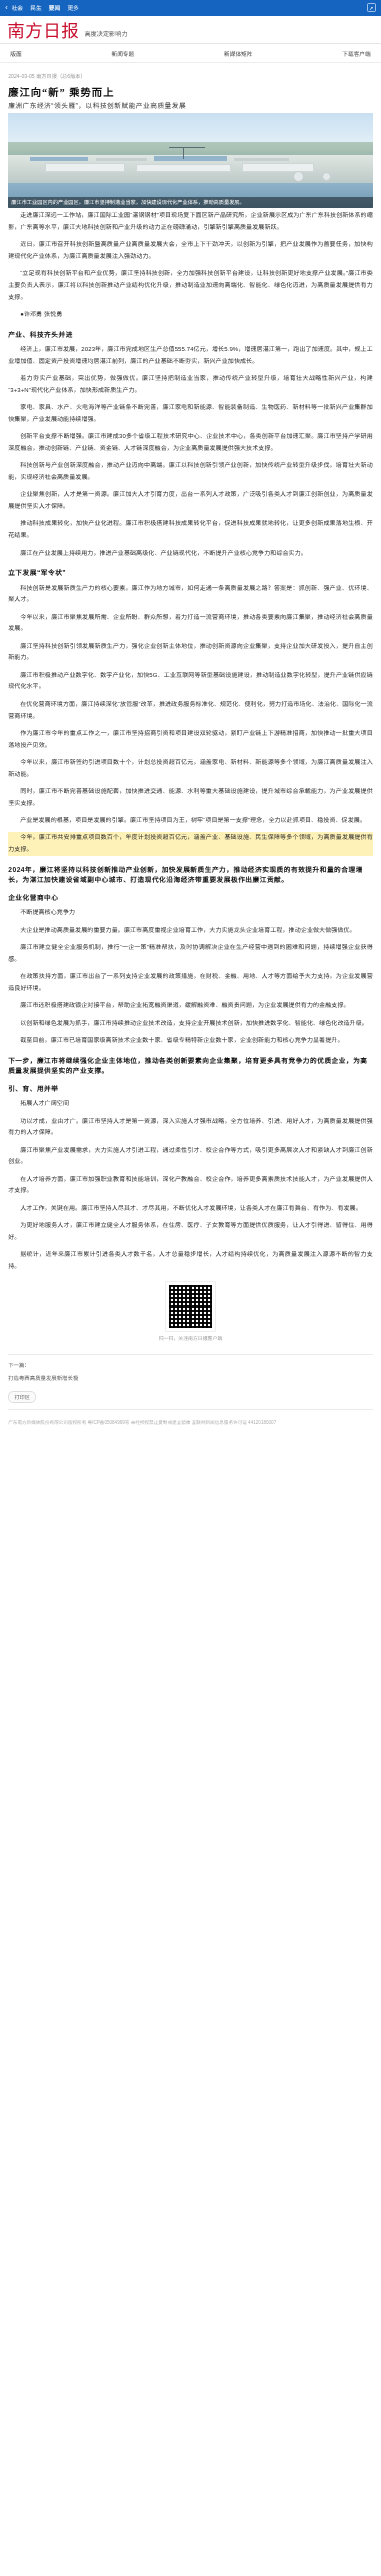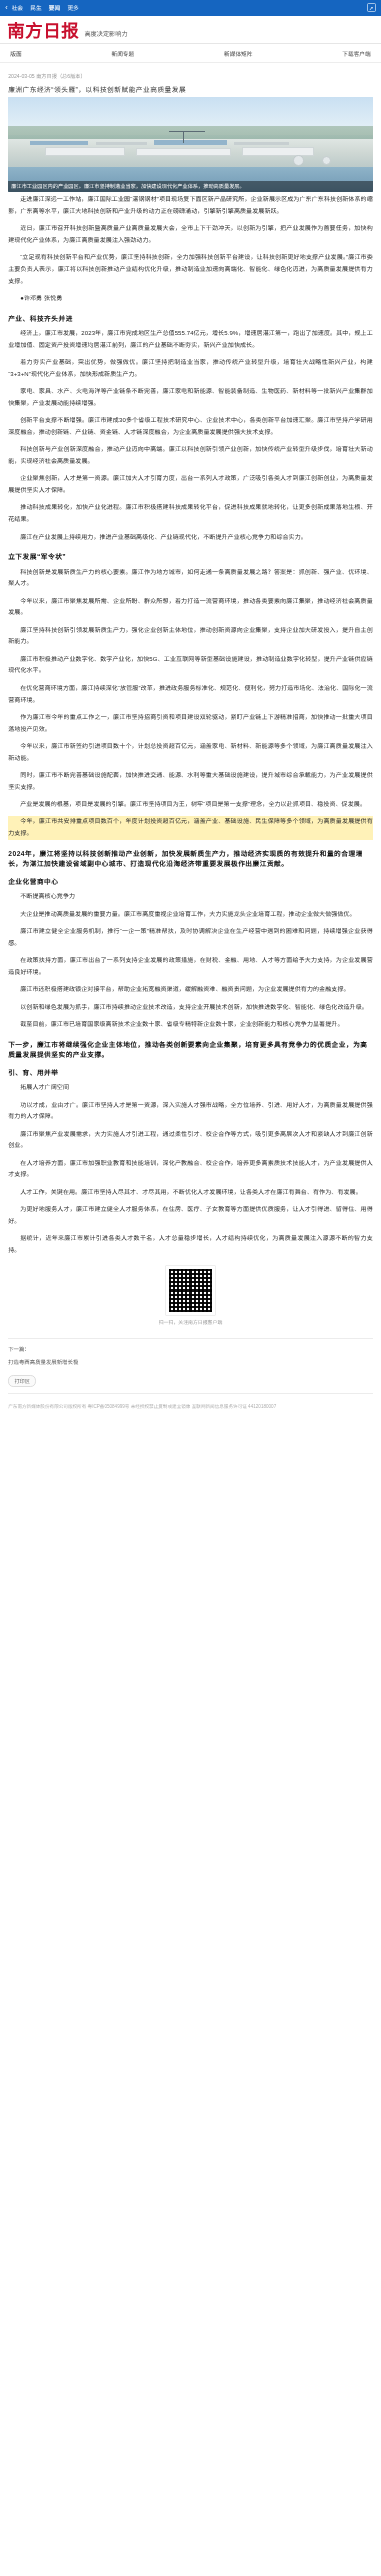--- a/index.html
+++ b/index.html
@@ -29,21 +29,21 @@
      border-radius:1.5px; display:flex; align-items:center; justify-content:center; font-size:5.2px; }
 
   
   .masthead {
     padding: 7.2px 7.2px 3.1px 7.2px;
     display:flex; align-items:flex-end; gap:5.2px;
     border-bottom: 0.5px solid #e6e6e6;
   }
   .logo {
     font-family:"Liberation Serif","DejaVu Serif",serif;
-    font-weight:bold;
+    font-weight:normal;
     font-size: 17.5px;
     letter-spacing: 0.5px;
     color:#c8102e;
     line-height:1;
   }
   .slogan { font-size:6.2px; color:#555; padding-bottom:2.1px; }
 
   
   .channels {
     display:flex; align-items:center; justify-content:space-between;
@@ -158,20 +158,21 @@
     <span class="ch">版面</span>
     <span class="ch">新闻专题</span>
     <span class="ch">新媒体矩阵</span>
     <span class="ch">下载客户端</span>
   </div>
 
   <div class="article">
 
     <div class="meta">2024-03-05  南方日报（总6版本）</div>
 
+    <div class="headline">廉江向“新”  乘势而上</div>
     <div class="subline">廉洲广东经济“领头雁”，以科技创新赋能产业高质量发展</div>
 
     <div class="hero">
       <div class="hero-img">
         <div class="hero-sky"></div>
         <div class="hero-hill"></div>
         <div class="hero-ground"></div>
         <div class="hero-water"></div>
 
         <div class="roofblue" style="left:6%; top:46%; width:16%; height:5%;"></div>

